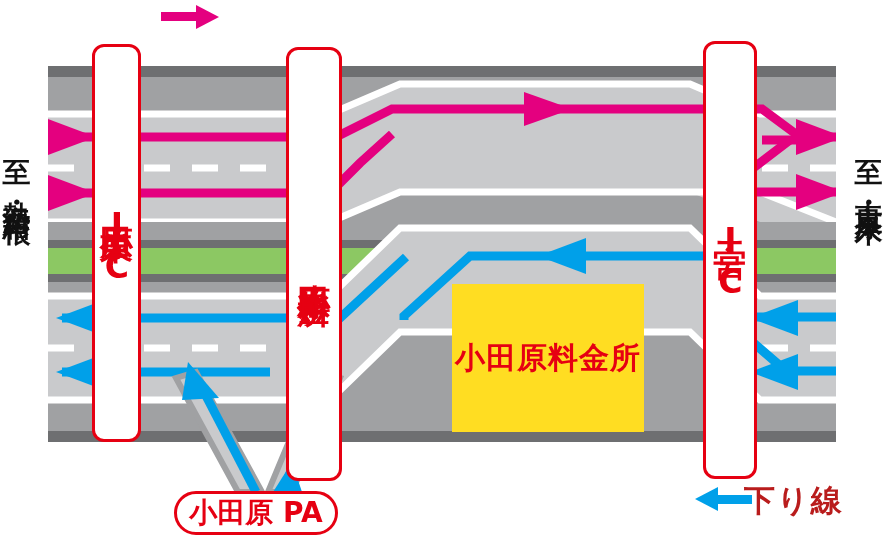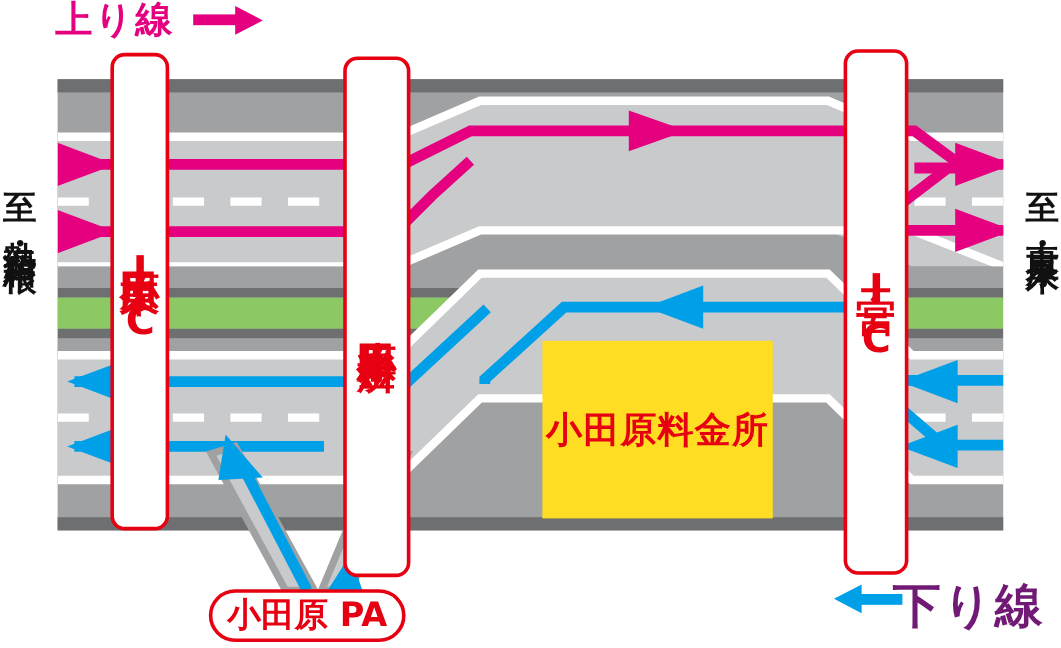--- a/index.html
+++ b/index.html
@@ -62,21 +62,21 @@
     color:#e60012; font-weight:bold; font-size:28px; letter-spacing:0px;
     font-family:"DejaVu Sans","Liberation Sans",sans-serif; white-space:nowrap;
   }
 
   
   .legend-text{
     position:absolute; font-weight:bold; white-space:nowrap; line-height:1;
     font-family:"DejaVu Sans","Liberation Sans",sans-serif;
   }
   #legend-up-text{ left:46px; top:2px; font-size:31px; color:#e4007f; letter-spacing:2px;}
-  #legend-down-text{ left:744px; top:485px; font-size:40px; color:#701a75; letter-spacing:2px;}
+  #legend-down-text{ left:744px; top:485px; font-size:31px; color:#b91c1c; letter-spacing:2px;}
 
   
   #work-text{
     position:absolute; left:455px; top:338px; width:186px;
     text-align:center; color:#e60012; font-weight:bold; font-size:30px;
     letter-spacing:1px; white-space:nowrap;
     font-family:"DejaVu Sans","Liberation Sans",sans-serif;
   }
 </style>
 </head>
@@ -244,17 +244,16 @@
   <div class="landmark" id="landmark-2" style="left:703px; top:41px; width:54px; height:438px;">
     <span>二宮IC</span>
   </div>
 
   <div id="pa-box">
     <span>小田原 PA</span>
   </div>
 
   <div id="work-text">小田原料金所</div>
 
-  <div class="legend-text" id="legend-up-text">上り線</div>
 
   <div class="legend-text" id="legend-down-text">下り線</div>
 
 </div>
 
 </body></html>

